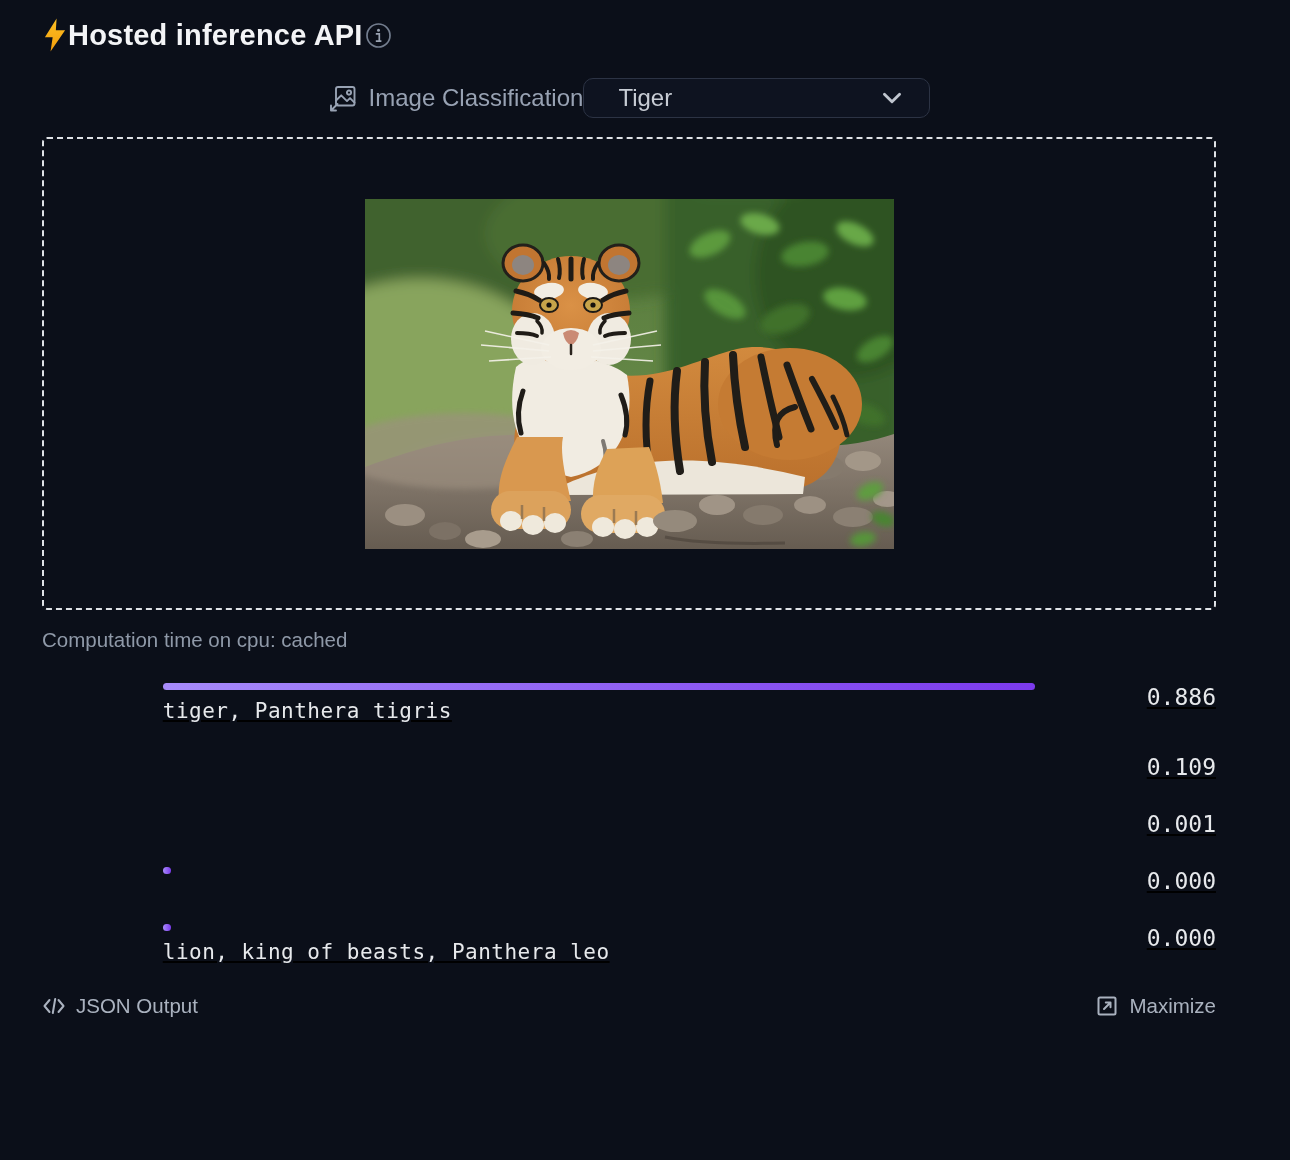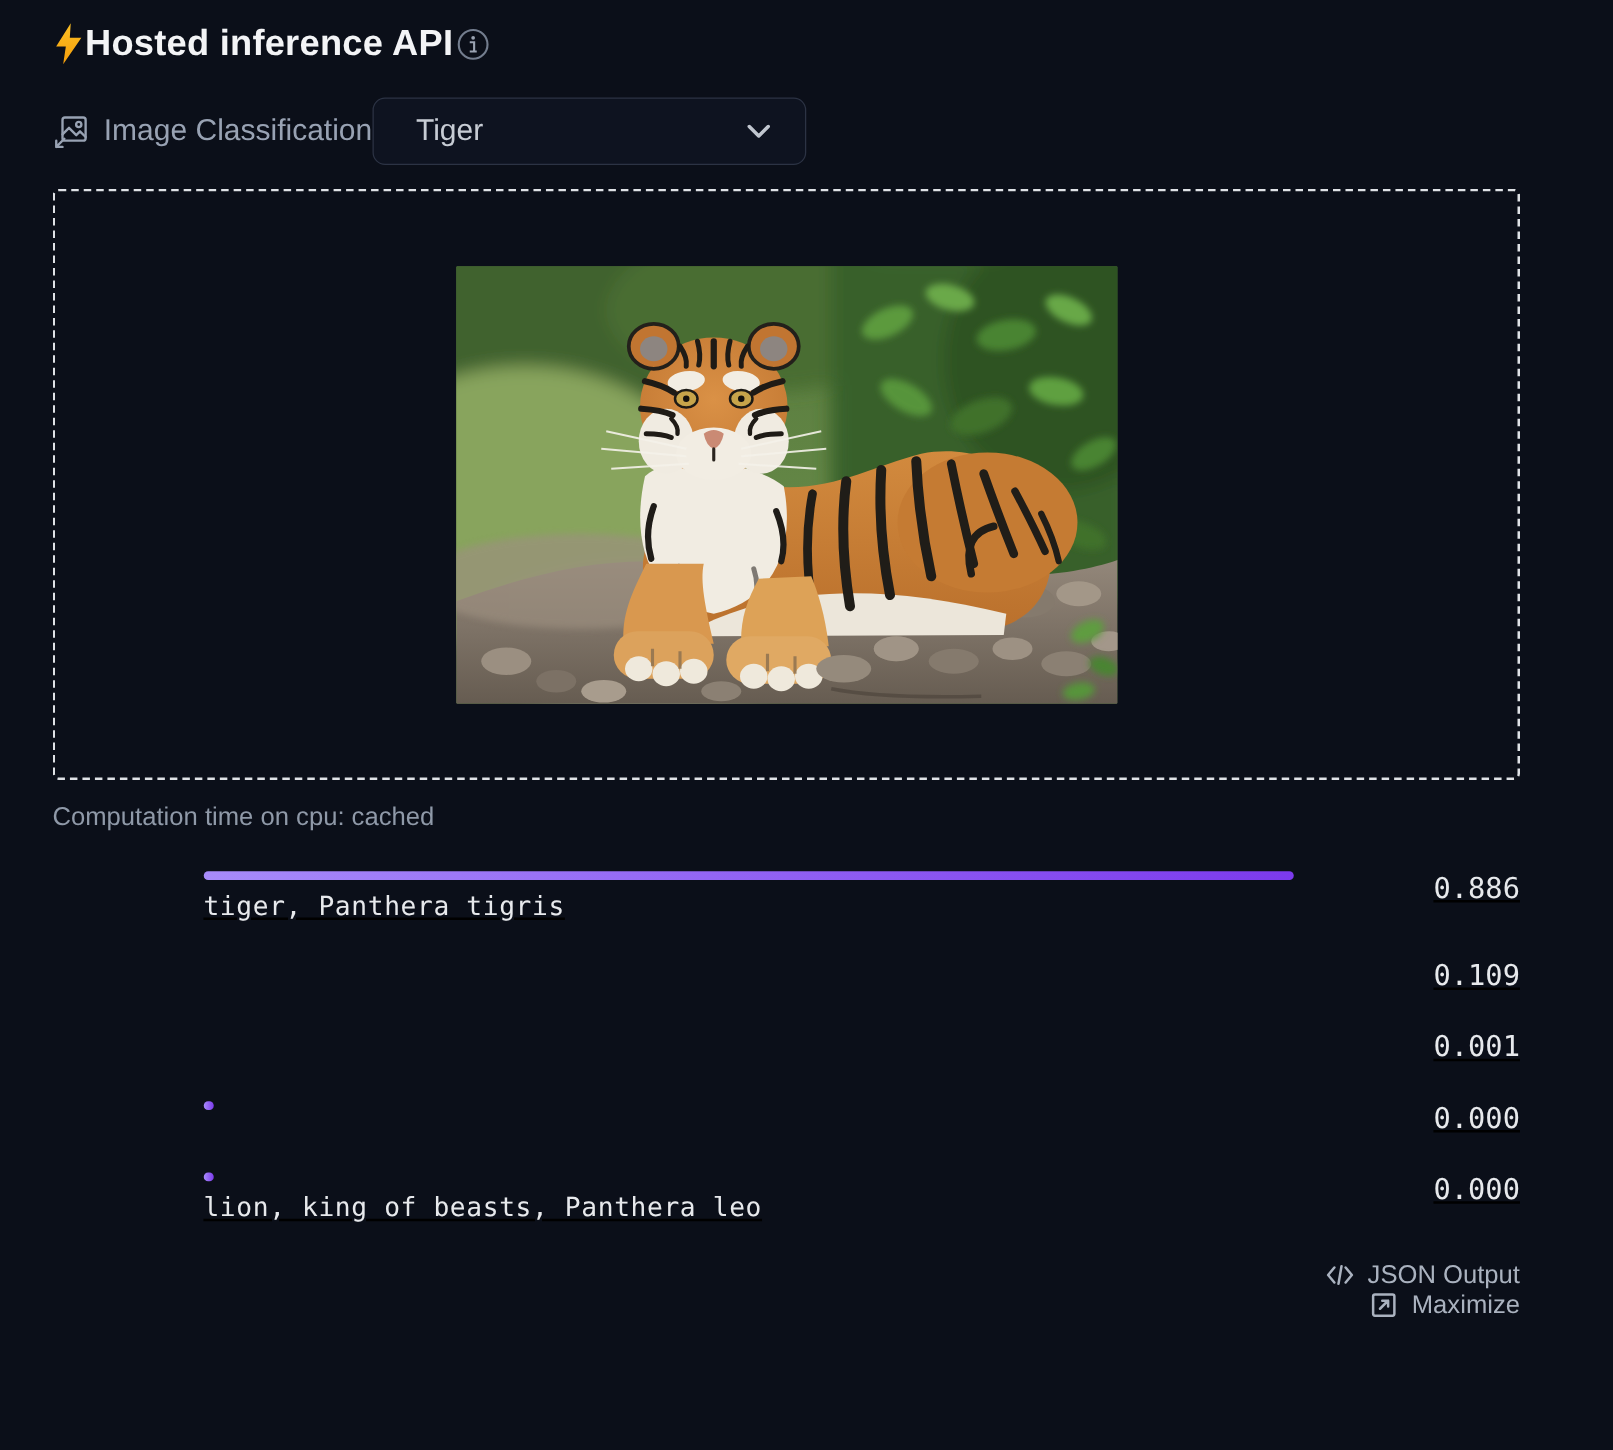--- a/index.html
+++ b/index.html
@@ -7,24 +7,24 @@
     font-family:"Liberation Sans", sans-serif; }
   .wrap { padding:16px 74px 0 42px; width:1290px; }
 
   
   .hdr { display:flex; align-items:center; margin-top:2px; }
   .hdr h1 { color:#f3f4f6; font-size:29px; font-weight:700; letter-spacing:.2px; }
   .bolt { width:26px; height:34px; display:block; }
   .info { width:27px; height:27px; margin-left:2px; cursor:pointer; }
 
   
-  .taskrow { display:flex; align-items:center; justify-content:flex-start; margin-top:26px; }
+  .taskrow { display:flex; align-items:center; justify-content:center; margin-top:26px; }
   .taskleft { display:flex; align-items:center; gap:12px; color:#98a2b3; font-size:24px; }
   .task-ic { width:29px; height:29px; }
-  .dd { width:347px; height:54px; border:1px solid #2c3344; background:#0e1320; border-radius:10px;
+  .dd { width:347px; height:40px; border:1px solid #2c3344; background:#0e1320; border-radius:10px;
         display:flex; align-items:center; justify-content:space-between; padding:0 24px 0 34px;
         color:#c7ccd4; font-size:24px; cursor:pointer; }
   .dd svg { width:26px; height:26px; }
 
   
   .zone { margin-top:19px; height:473px; border:2px dashed #dfe2e6; border-radius:5px;
           display:flex; align-items:center; justify-content:center; cursor:pointer; }
   .zone svg.photo { width:529px; height:350px; display:block; border-radius:1px; }
 
   
@@ -35,21 +35,21 @@
   .row { display:flex; justify-content:flex-end; margin-bottom:30px;text-decoration:underline; }
   .row-left { width:984px; }
   .bar { height:7px; border-radius:9999px; min-width:8px;
          background:linear-gradient(to right,#a78bfa,#7c3aed); }
   .lbl { margin-top:9px; font-family:"DejaVu Sans Mono", monospace; font-size:21px;
          color:#e7e9ec; letter-spacing:.5px; white-space:nowrap; }
   .val { font-family:"DejaVu Sans Mono", monospace; font-size:23px; color:#e7e9ec;
          align-self:flex-start; margin-top:1px; }
 
   
-  .foot { display:flex; justify-content:space-between; align-items:flex-end; margin-top:18px;flex-direction:column; }
+  .foot { display:flex; justify-content:space-between; align-items:flex-start; margin-top:18px; }
   .fbtn { display:flex; align-items:center; gap:10px; color:#aab2bf; font-size:20.5px; cursor:pointer; }
   .fbtn svg { width:24px; height:24px; }
 </style>
 </head>
 <body>
 
 <div class="wrap">
 
   <div class="hdr">
     <svg class="bolt" viewBox="0 0 24 32">

